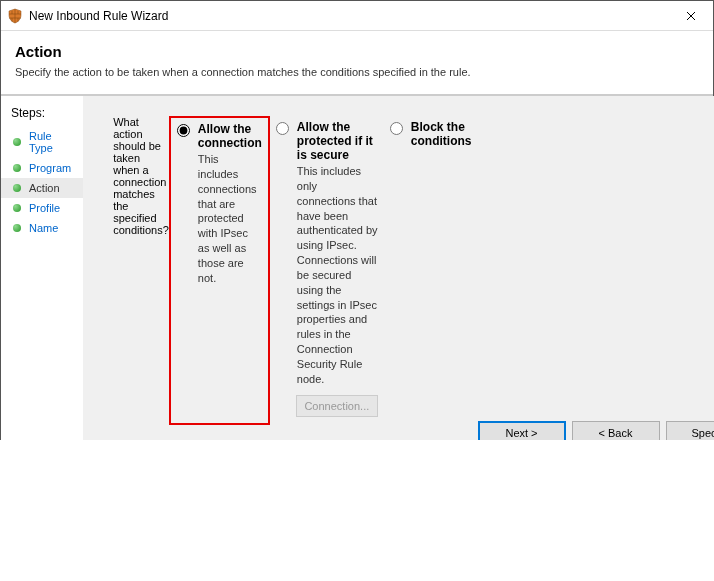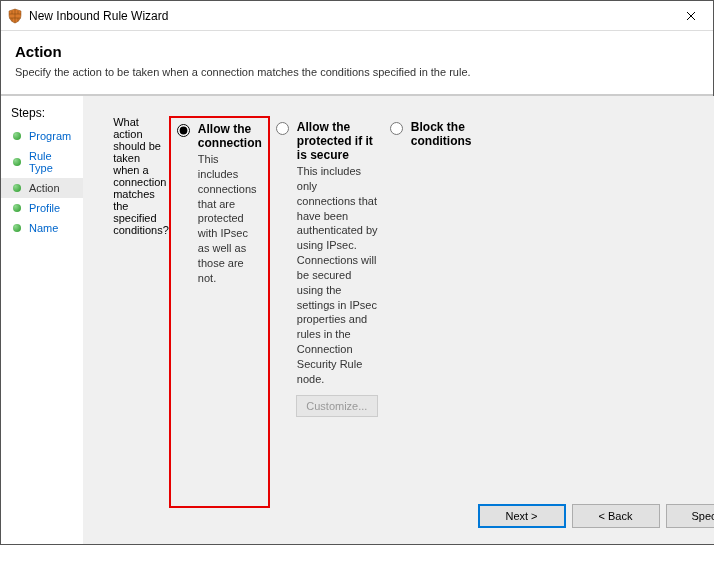--- a/index.html
+++ b/index.html
@@ -1,17 +1,17 @@
 <!DOCTYPE html>
 <html><head>
   <meta charset="utf-8">
   <style>
     * { box-sizing: border-box; margin: 0; padding: 0; }
     body { font-family: "Segoe UI", Tahoma, sans-serif; font-size: 12px; background: #fff; }
-    .window { width: 714px; height: 545px; border: 1px solid #555; background: #fff; display: flex; flex-direction: column; }
+    .window { width: 714px; height: 440px; border: 1px solid #555; background: #fff; display: flex; flex-direction: column; }
     .titlebar { height: 30px; display: flex; align-items: center; justify-content: space-between; padding: 0 0 0 6px; border-bottom: 1px solid #ddd; }
     .titlebar-left { display: flex; align-items: center; gap: 6px; }
     .titlebar-title { font-size: 12px; }
     .close-btn { width: 44px; height: 30px; display: flex; align-items: center; justify-content: center; background: transparent; border: none; cursor: pointer; }
     .header-area { padding: 12px 14px 10px 14px; background: #fff; }
     .header-title { font-size: 15px; font-weight: bold; margin-bottom: 6px; font-family: Tahoma, sans-serif; }
     .header-desc { font-size: 11px; color: #333; }
     .divider { border: none; border-top: 2px solid #ccc; margin-top: 6px; }
     .body-area { flex: 1; display: flex; }
     .sidebar { width: 178px; background: #fff; padding: 10px 0; }
@@ -60,25 +60,25 @@
     <div class="header-title">Action</div>
     <div class="header-desc">Specify the action to be taken when a connection matches the conditions specified in the rule.</div>
   </div>
   <hr class="divider">
 
   <div class="body-area">
     <div class="sidebar">
       <div class="steps-label">Steps:</div>
       <div class="step-item link">
         <span class="bullet"></span>
-        <span>Program</span>
+        <span>Rule Type</span>
       </div>
       <div class="step-item link">
         <span class="bullet"></span>
-        <span>Rule Type</span>
+        <span>Program</span>
       </div>
       <div class="step-item active">
         <span class="bullet"></span>
         <span>Action</span>
       </div>
       <div class="step-item link">
         <span class="bullet"></span>
         <span>Profile</span>
       </div>
       <div class="step-item link">
@@ -101,21 +101,21 @@
       </div>
 
       <div class="option-group">
         <label class="option-row">
           <input type="radio" name="action" class="radio" style="">
           <div class="opt-body">
             <div class="opt-title">Allow the protected if it is secure</div>
             <div class="opt-desc">This includes only connections that have been authenticated by using IPsec. Connections will be secured using the settings in IPsec properties and rules in the Connection Security Rule node.</div>
           </div>
         </label>
-        <button class="customize-btn" disabled="">Customize...</button>
+        <button class="customize-btn" disabled="">Connection...</button>
       </div>
 
       <div class="option-group">
         <label class="option-row">
           <input type="radio" name="action" class="radio" style="">
           <div class="opt-body">
             <div class="opt-title">Block the conditions</div>
           </div>
         </label>
       </div>

